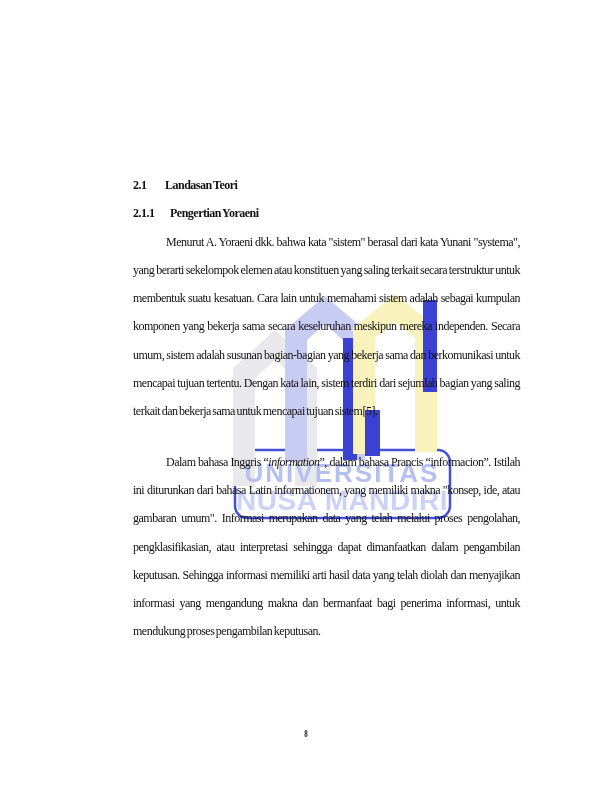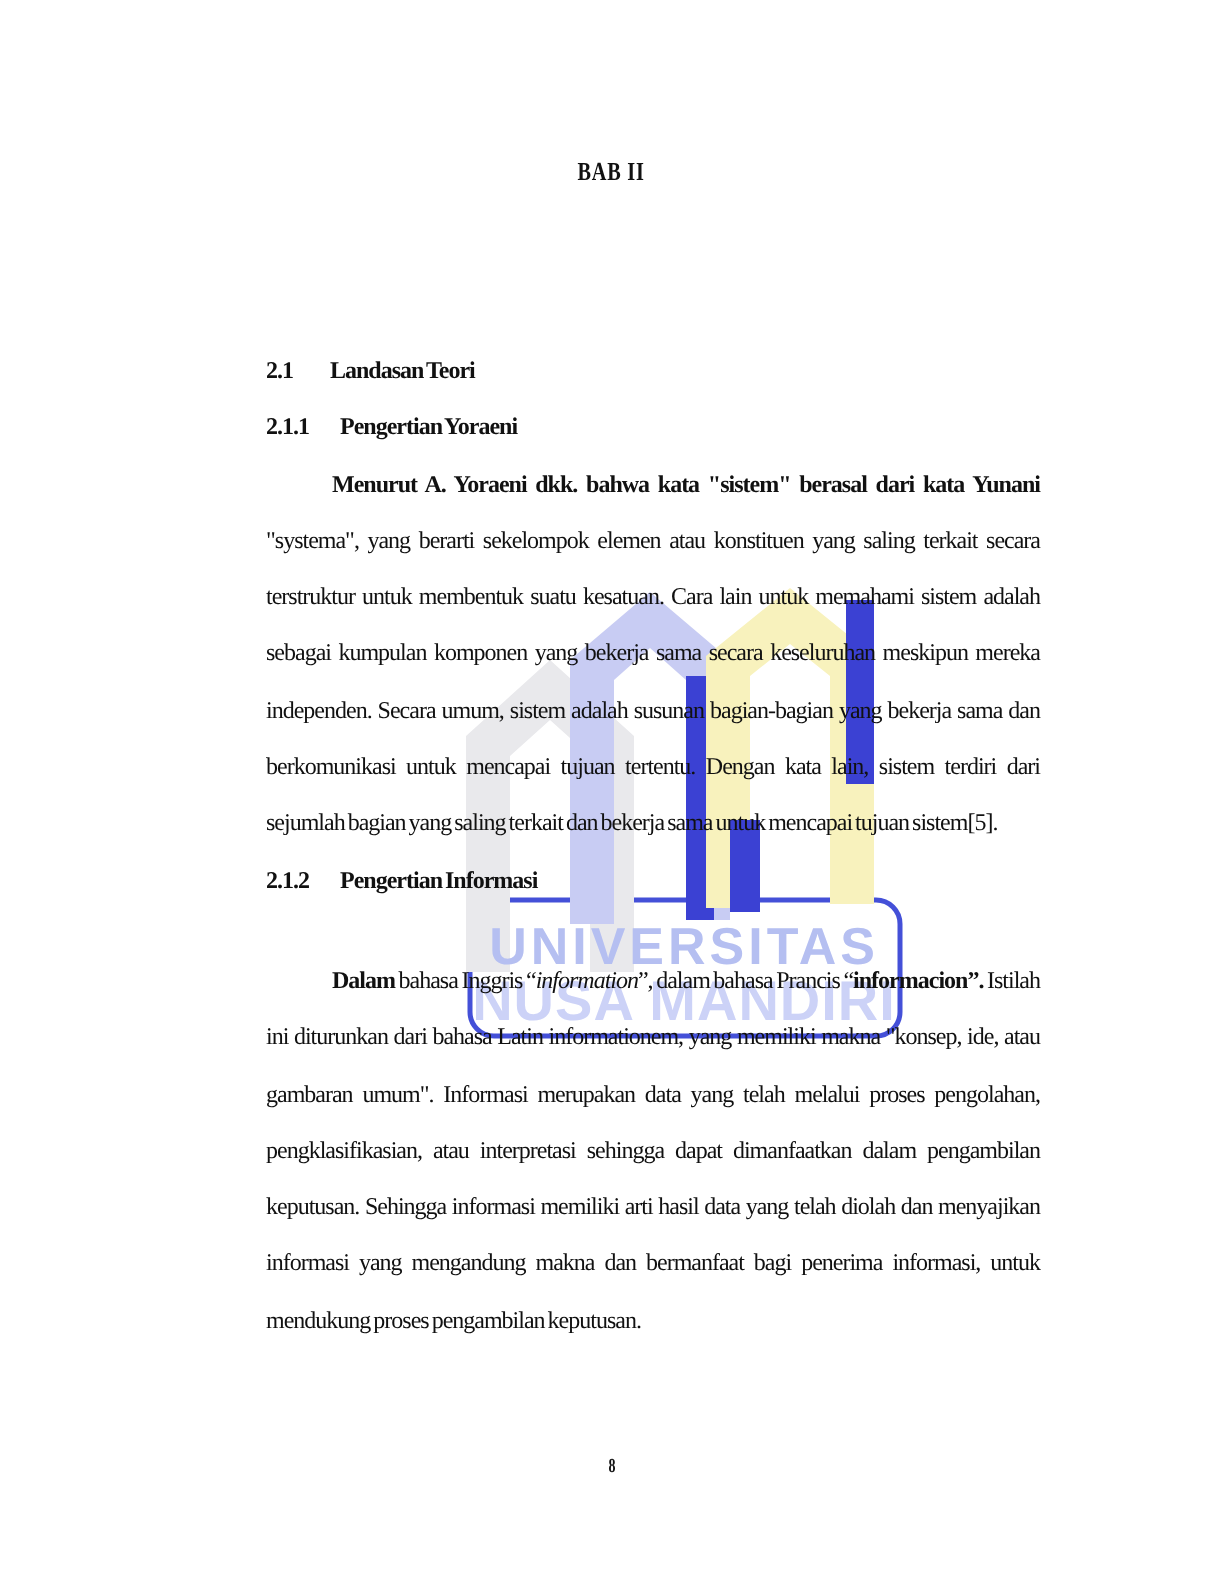--- a/index.html
+++ b/index.html
@@ -28,21 +28,21 @@
     font-size:12px;line-height:28.3px;
     letter-spacing:-0.5px;word-spacing:-1px;
     text-align:justify;z-index:1;
   }
   .sec-head{font-weight:bold;text-align:left;}
   .sec-num{display:inline-block;}
   .w32{width:32px;}
   .w37{width:37px;}
   .content p{margin:0;text-indent:33px;}
   .content p.gap{margin-top:22px;}
-  .st-b{font-weight:bold;}
+  .st-b{font-weight:normal;}
   .st-i{font-style:italic;}
   .page-num{
     position:absolute;top:728px;left:0;right:0;
     text-align:center;font-size:10px;font-weight:bold;
     transform:scaleX(0.7);z-index:1;
   }
   .wm-text{font-family:"Liberation Sans", sans-serif;font-weight:bold;}
 </style>
 </head>
 <body>
@@ -63,38 +63,34 @@
 
     <rect x="198" y="10" width="14" height="92" fill="#3b41d3"></rect>
 
     <rect x="140" y="120" width="15" height="46" fill="#3b41d3"></rect>
 
     <text class="wm-text" x="117" y="192" text-anchor="middle" font-size="26" letter-spacing="2" fill="#b5bff1">UNIVERSITAS</text>
     <text class="wm-text" x="117" y="220" text-anchor="middle" font-size="28" letter-spacing="0.5" fill="#ccd2f7">NUSA MANDIRI</text>
   </svg>
 
   <div class="doc-header">
-    <div><span class="squish">BAB II</span></div>
   </div>
 
   <div class="content">
 
     <div class="sec-head">
       <span class="sec-num w32">2.1</span><span>Landasan Teori</span>
     </div>
 
     <div class="sec-head">
       <span class="sec-num w37">2.1.1</span><span>Pengertian Yoraeni</span>
     </div>
 
     <p><span class="st-b">Menurut A. Yoraeni dkk. bahwa kata "sistem" berasal dari kata Yunani </span><span>"systema", yang berarti sekelompok elemen atau konstituen yang saling terkait secara terstruktur untuk membentuk suatu kesatuan. Cara lain untuk memahami sistem adalah sebagai kumpulan komponen yang bekerja sama secara keseluruhan meskipun mereka independen. Secara umum, sistem adalah susunan bagian-bagian yang bekerja sama dan berkomunikasi untuk mencapai tujuan tertentu. Dengan kata lain, sistem terdiri dari sejumlah bagian yang saling terkait dan bekerja sama untuk mencapai tujuan sistem[5].</span></p>
 
-    <div class="sec-head">
-      <span class="sec-num w37">2.1.2</span><span>Pengertian Informasi</span>
-    </div>
 
     <p class="gap"><span class="st-b">Dalam</span><span> bahasa Inggris “</span><span class="st-i">information</span><span>”, dalam bahasa Prancis “</span><span class="st-b">informacion”.</span><span> Istilah ini diturunkan dari bahasa Latin informationem, yang memiliki makna "konsep, ide, atau gambaran umum". Informasi merupakan data yang telah melalui proses pengolahan, pengklasifikasian, atau interpretasi sehingga dapat dimanfaatkan dalam pengambilan keputusan. Sehingga informasi memiliki arti hasil data yang telah diolah dan menyajikan informasi yang mengandung makna dan bermanfaat bagi penerima informasi, untuk mendukung proses pengambilan keputusan.</span></p>
 
   </div>
 
   <div class="page-num">8</div>
 
 </div>
 
 </body></html>

